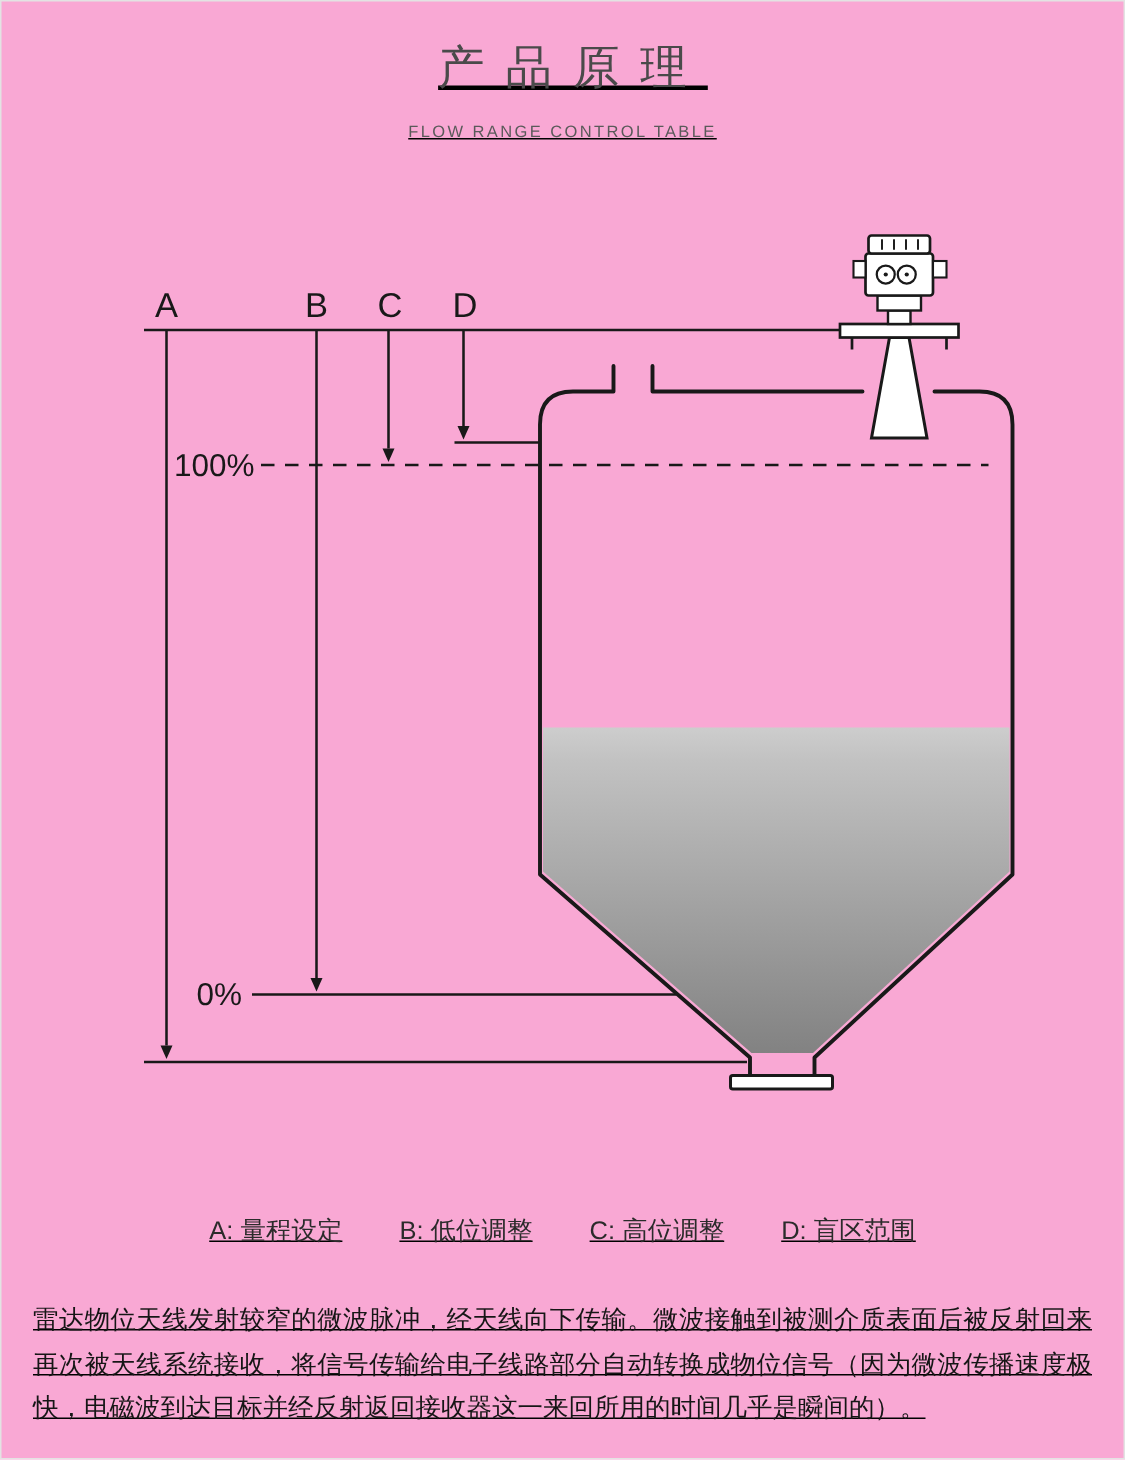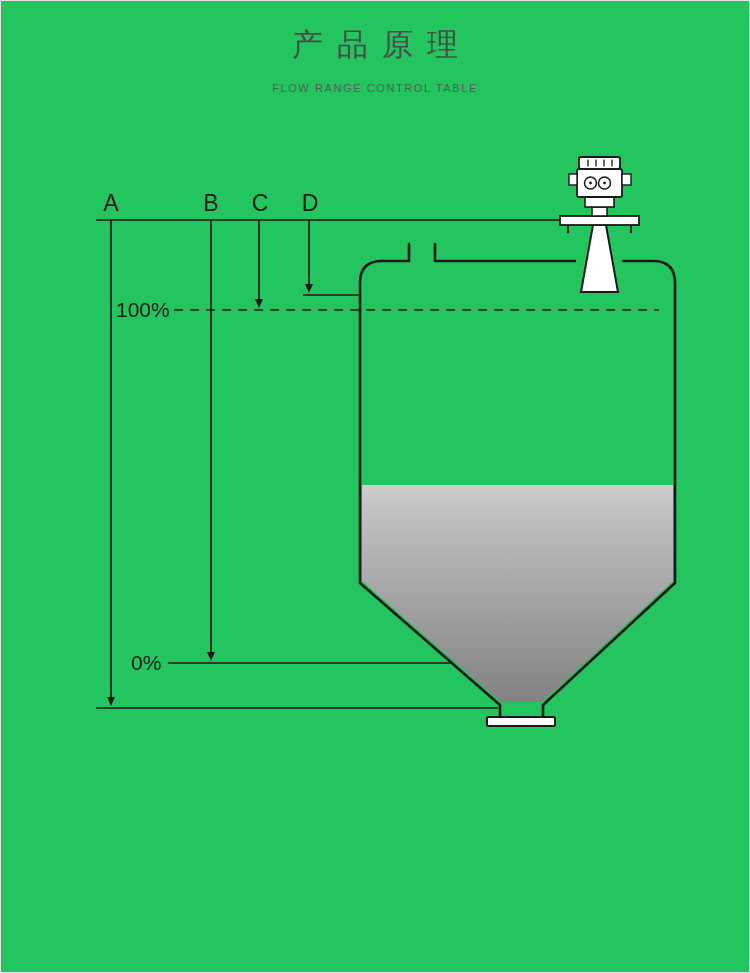--- a/index.html
+++ b/index.html
@@ -1,23 +1,24 @@
 <!DOCTYPE html>
 <html><head>
 <meta charset="utf-8">
 <style>
   html,body{margin:0;padding:0;background:#fff;}
   .page{
     position:relative;
     width:750px;height:973px;
     box-sizing:border-box;
     border:1px solid #e3e3e3;
-    background:#22c55e;
+    background:#f9a8d4;
     font-family:"Liberation Sans", sans-serif;
     overflow:hidden;
+    text-decoration:underline;
   }
   .header{ text-align:center; padding-top:28px; }
   .title{
     font-size:31px; color:#4a4a4a; font-weight:400;
     letter-spacing:0.45em; text-indent:0.45em; line-height:1;
   }
   .subtitle{
     margin-top:22px; font-size:11px; color:#5a5a5a;
     letter-spacing:1.6px; line-height:1.2;
   }
@@ -118,15 +119,22 @@
 
         <rect x="578" y="12" width="41" height="12" rx="2" stroke-width="1.8"></rect>
         <line x1="587" y1="14.5" x2="587" y2="21.5" stroke-width="1.3"></line>
         <line x1="595" y1="14.5" x2="595" y2="21.5" stroke-width="1.3"></line>
         <line x1="603" y1="14.5" x2="603" y2="21.5" stroke-width="1.3"></line>
         <line x1="611" y1="14.5" x2="611" y2="21.5" stroke-width="1.3"></line>
       </g>
     </svg>
   </div>
 
+  <div class="legend">
+    <span>A: 量程设定</span>
+    <span>B: 低位调整</span>
+    <span>C: 高位调整</span>
+    <span>D: 盲区范围</span>
+  </div>
 
+  <div class="desc">雷达物位天线发射较窄的微波脉冲，经天线向下传输。微波接触到被测介质表面后被反射回来再次被天线系统接收，将信号传输给电子线路部分自动转换成物位信号（因为微波传播速度极快，电磁波到达目标并经反射返回接收器这一来回所用的时间几乎是瞬间的）。</div>
 
 </div>
 
 </body></html>

